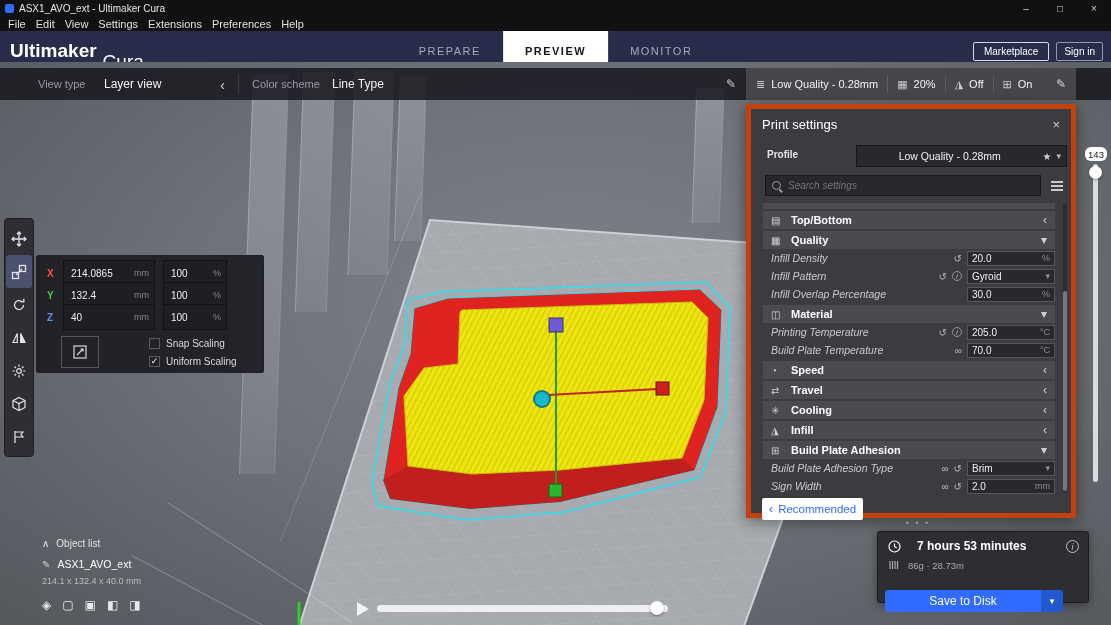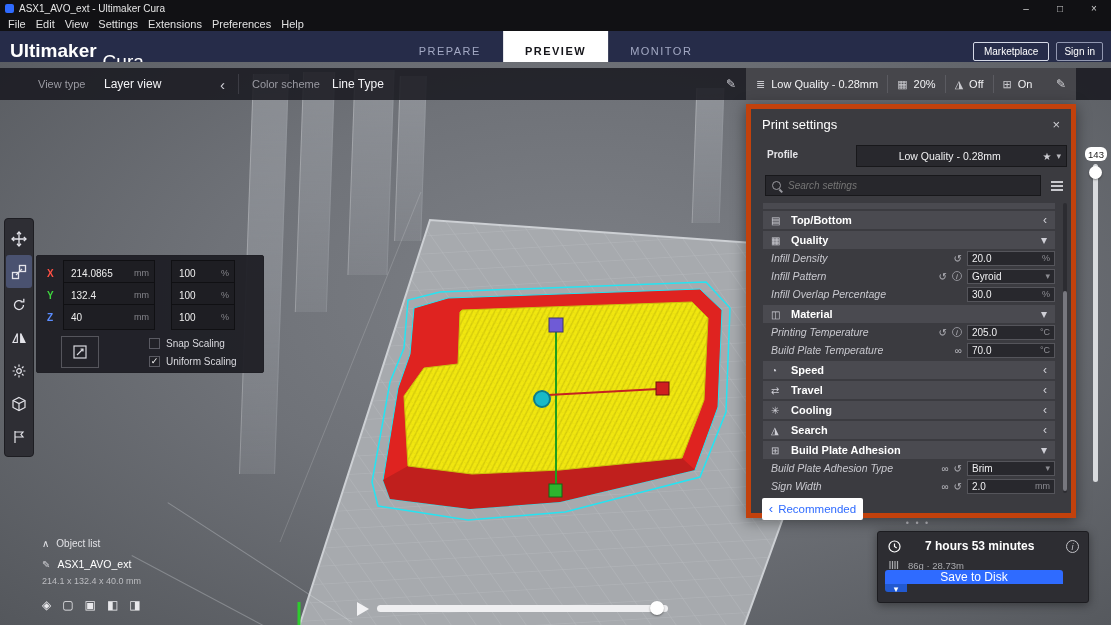--- a/index.html
+++ b/index.html
@@ -89,21 +89,21 @@
   .tool svg{display:block;}
 
   
   .scalepanel{position:absolute;left:36px;top:255px;width:228px;height:118px;background:rgba(30,30,36,0.94);border:1px solid #202026;box-sizing:border-box;border-radius:2px;}
   .srowx{position:absolute;left:10px;display:flex;align-items:center;gap:8px;height:18px;}
   .axis{width:8px;font-size:10px;font-weight:bold;}
   .ax{color:#ff5044;}.ay{color:#3ed63e;}.az{color:#5b8dff;}
   .sbox{display:flex;align-items:center;background:#1e1e23;border:1px solid #101013;box-sizing:border-box;height:18px;padding:12px 5px;}
   .sbox input{min-width:0;background:none;border:none;outline:none;color:#eee;font-size:10px;font-family:inherit;width:100%;}
   .sbox .unit{color:#85858b;font-size:9px;margin-left:3px;}
-  .w1{width:92px;}.w2{width:64px;margin-left:8px;}
+  .w1{width:92px;}.w2{width:64px;}
   .maxbox{position:absolute;left:24px;top:80px;width:36px;height:30px;border:1px solid #55555c;display:flex;align-items:center;justify-content:center;color:#d8d8de;}
   .chkrow{position:absolute;left:72px;display:flex;align-items:center;gap:6px;height:14px;padding-left:40px;}
   .chk{width:11px;height:11px;background:#222228;border:1px solid #5a5a62;display:flex;align-items:center;justify-content:center;font-size:9px;color:#fff;box-sizing:border-box;}
   .chklbl{font-size:10px;color:#d9d9de;}
 
   
   .objlist{position:absolute;left:42px;top:538px;display:flex;align-items:center;gap:7px;font-size:10px;color:#e2e2e6;}
   .objitem{position:absolute;left:42px;top:558px;display:flex;align-items:center;gap:7px;font-size:10.5px;color:#fff;}
   .objdims{position:absolute;left:42px;top:576px;font-size:9px;color:#bcbdc1;}
   .viewrow{position:absolute;left:42px;top:598px;display:flex;gap:11px;font-size:12px;color:#e9e9ec;}
@@ -113,24 +113,24 @@
   .simtrack{position:absolute;left:377px;top:605px;width:291px;height:7px;background:#efeff1;border-radius:4px;}
   .simhandle{position:absolute;left:650px;top:601px;width:14px;height:14px;background:#fff;border-radius:50%;box-shadow:0 1px 2px rgba(0,0,0,0.4);}
 
   
   .layerlabel{position:absolute;left:1085px;top:147px;width:22px;height:14px;background:#fff;color:#222;font-size:9.5px;display:flex;align-items:center;justify-content:center;border-radius:6px;}
   .layertrack{position:absolute;left:1093px;top:164px;width:5px;height:318px;background:#d9dbde;border-radius:3px;}
   .layerhandle{position:absolute;left:1089px;top:166px;width:13px;height:13px;background:#fff;border-radius:50%;box-shadow:0 1px 2px rgba(0,0,0,0.4);}
 
   
   .timepanel{position:absolute;left:877px;top:531px;width:212px;height:72px;background:#2d2d32;border:1px solid #1c1c20;box-sizing:border-box;border-radius:3px;box-shadow:0 2px 10px rgba(0,0,0,0.4);}
-  .trow1{position:absolute;left:10px;top:7px;display:flex;align-items:center;gap:24px;font-size:12px;font-weight:bold;color:#fff;}
+  .trow1{position:absolute;left:10px;top:7px;display:flex;align-items:center;gap:16px;font-size:12px;font-weight:bold;color:#fff;}
   .trow2{position:absolute;left:10px;top:27px;display:flex;align-items:flex-end;gap:8px;font-size:9.5px;color:#aaabaf;}
   .tinfo{position:absolute;right:9px;top:8px;width:13px;height:13px;border:1px solid #c2c2c7;border-radius:50%;color:#c2c2c7;font-size:9px;font-style:italic;display:flex;align-items:center;justify-content:center;box-sizing:border-box;}
-  .savebtn{position:absolute;left:7px;top:38px;width:178px;height:22px;display:flex;border-radius:3px;overflow:hidden;flex-direction:column;}
+  .savebtn{position:absolute;left:7px;top:58px;width:178px;height:22px;display:flex;border-radius:3px;overflow:hidden;}
   .savelabel{flex:1;background:var(--accent,#2f6bff);color:#fff;font-size:12px;display:flex;align-items:center;justify-content:center;}
   .savechev{width:22px;background:#2259cf;color:#fff;font-size:9px;display:flex;align-items:center;justify-content:center;}
 </style>
 </head>
 <body>
 
 <div id="app">
 
   <div class="titlebar">
     <span class="appicon"></span>
@@ -344,21 +344,21 @@
       </div>
 
       <div class="cat">
         <span class="cicon">✳</span>
         <span>Cooling</span>
         <span class="cchev">‹</span>
       </div>
 
       <div class="cat">
         <span class="cicon">◮</span>
-        <span>Search</span>
+        <span>Infill</span>
         <span class="cchev">‹</span>
       </div>
 
       <div class="cat">
         <span class="cicon">⊞</span>
         <span>Build Plate Adhesion</span>
         <span class="cchev">▾</span>
       </div>
 
       <div class="set">

